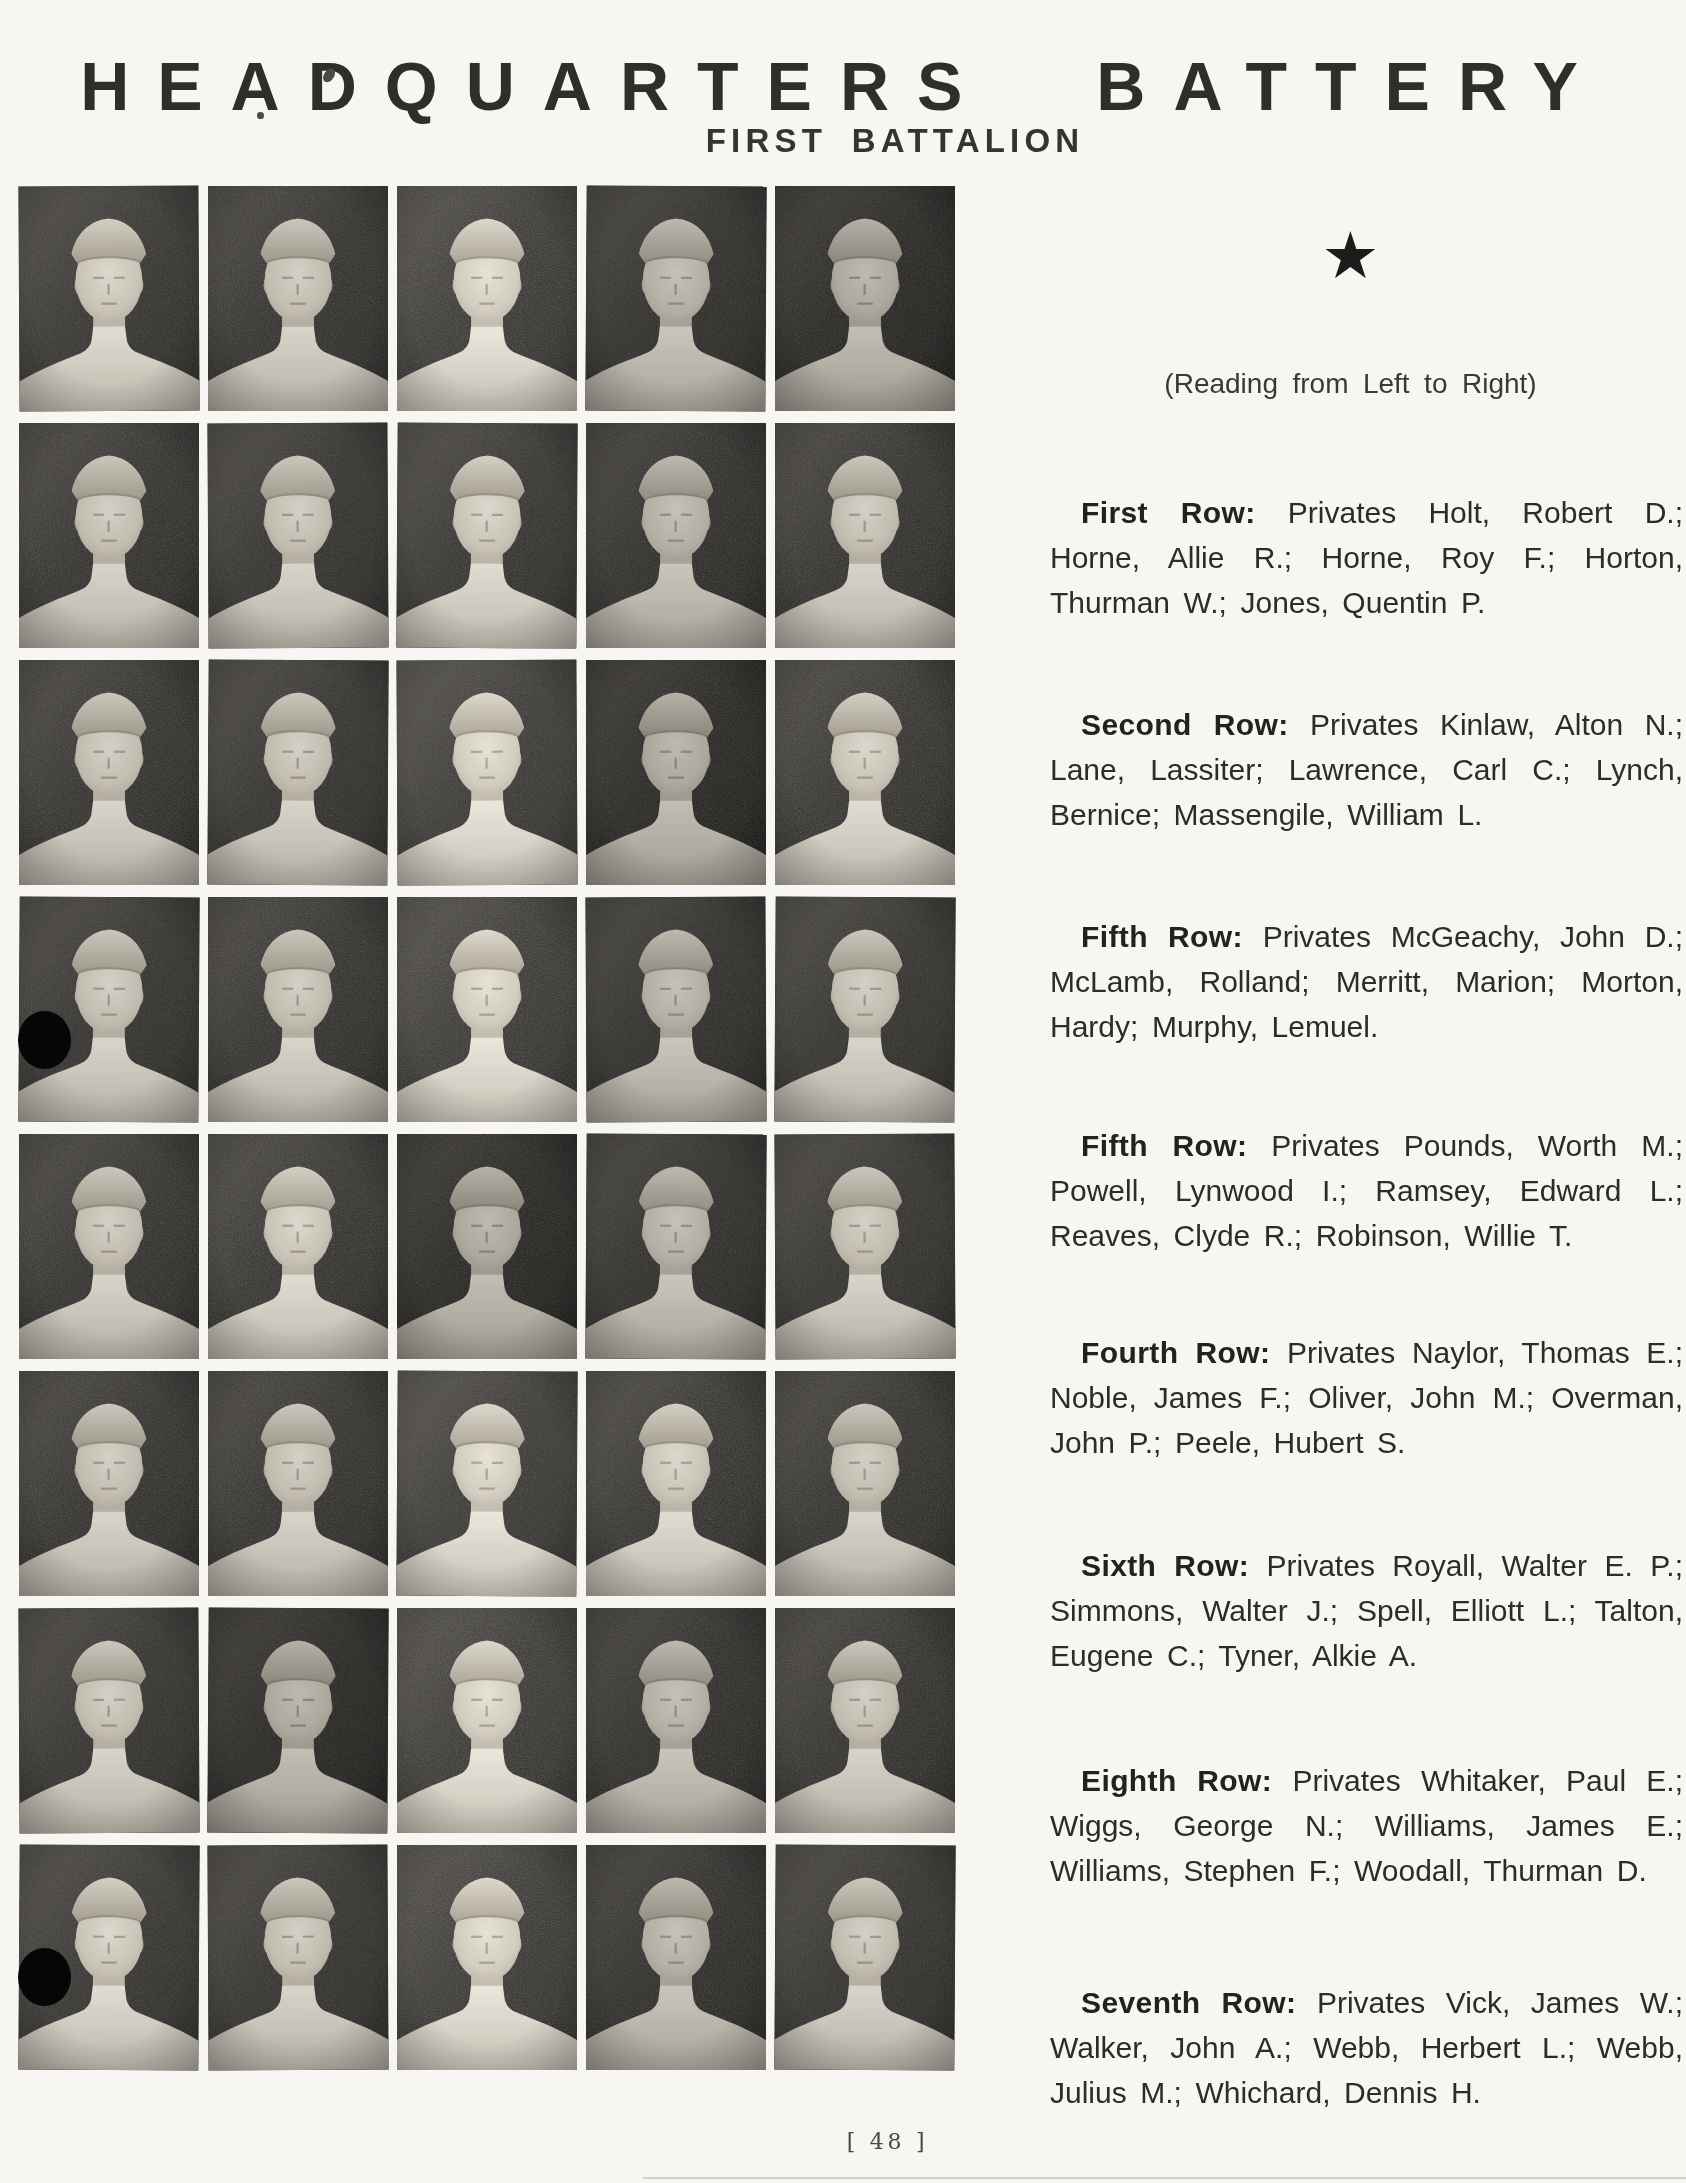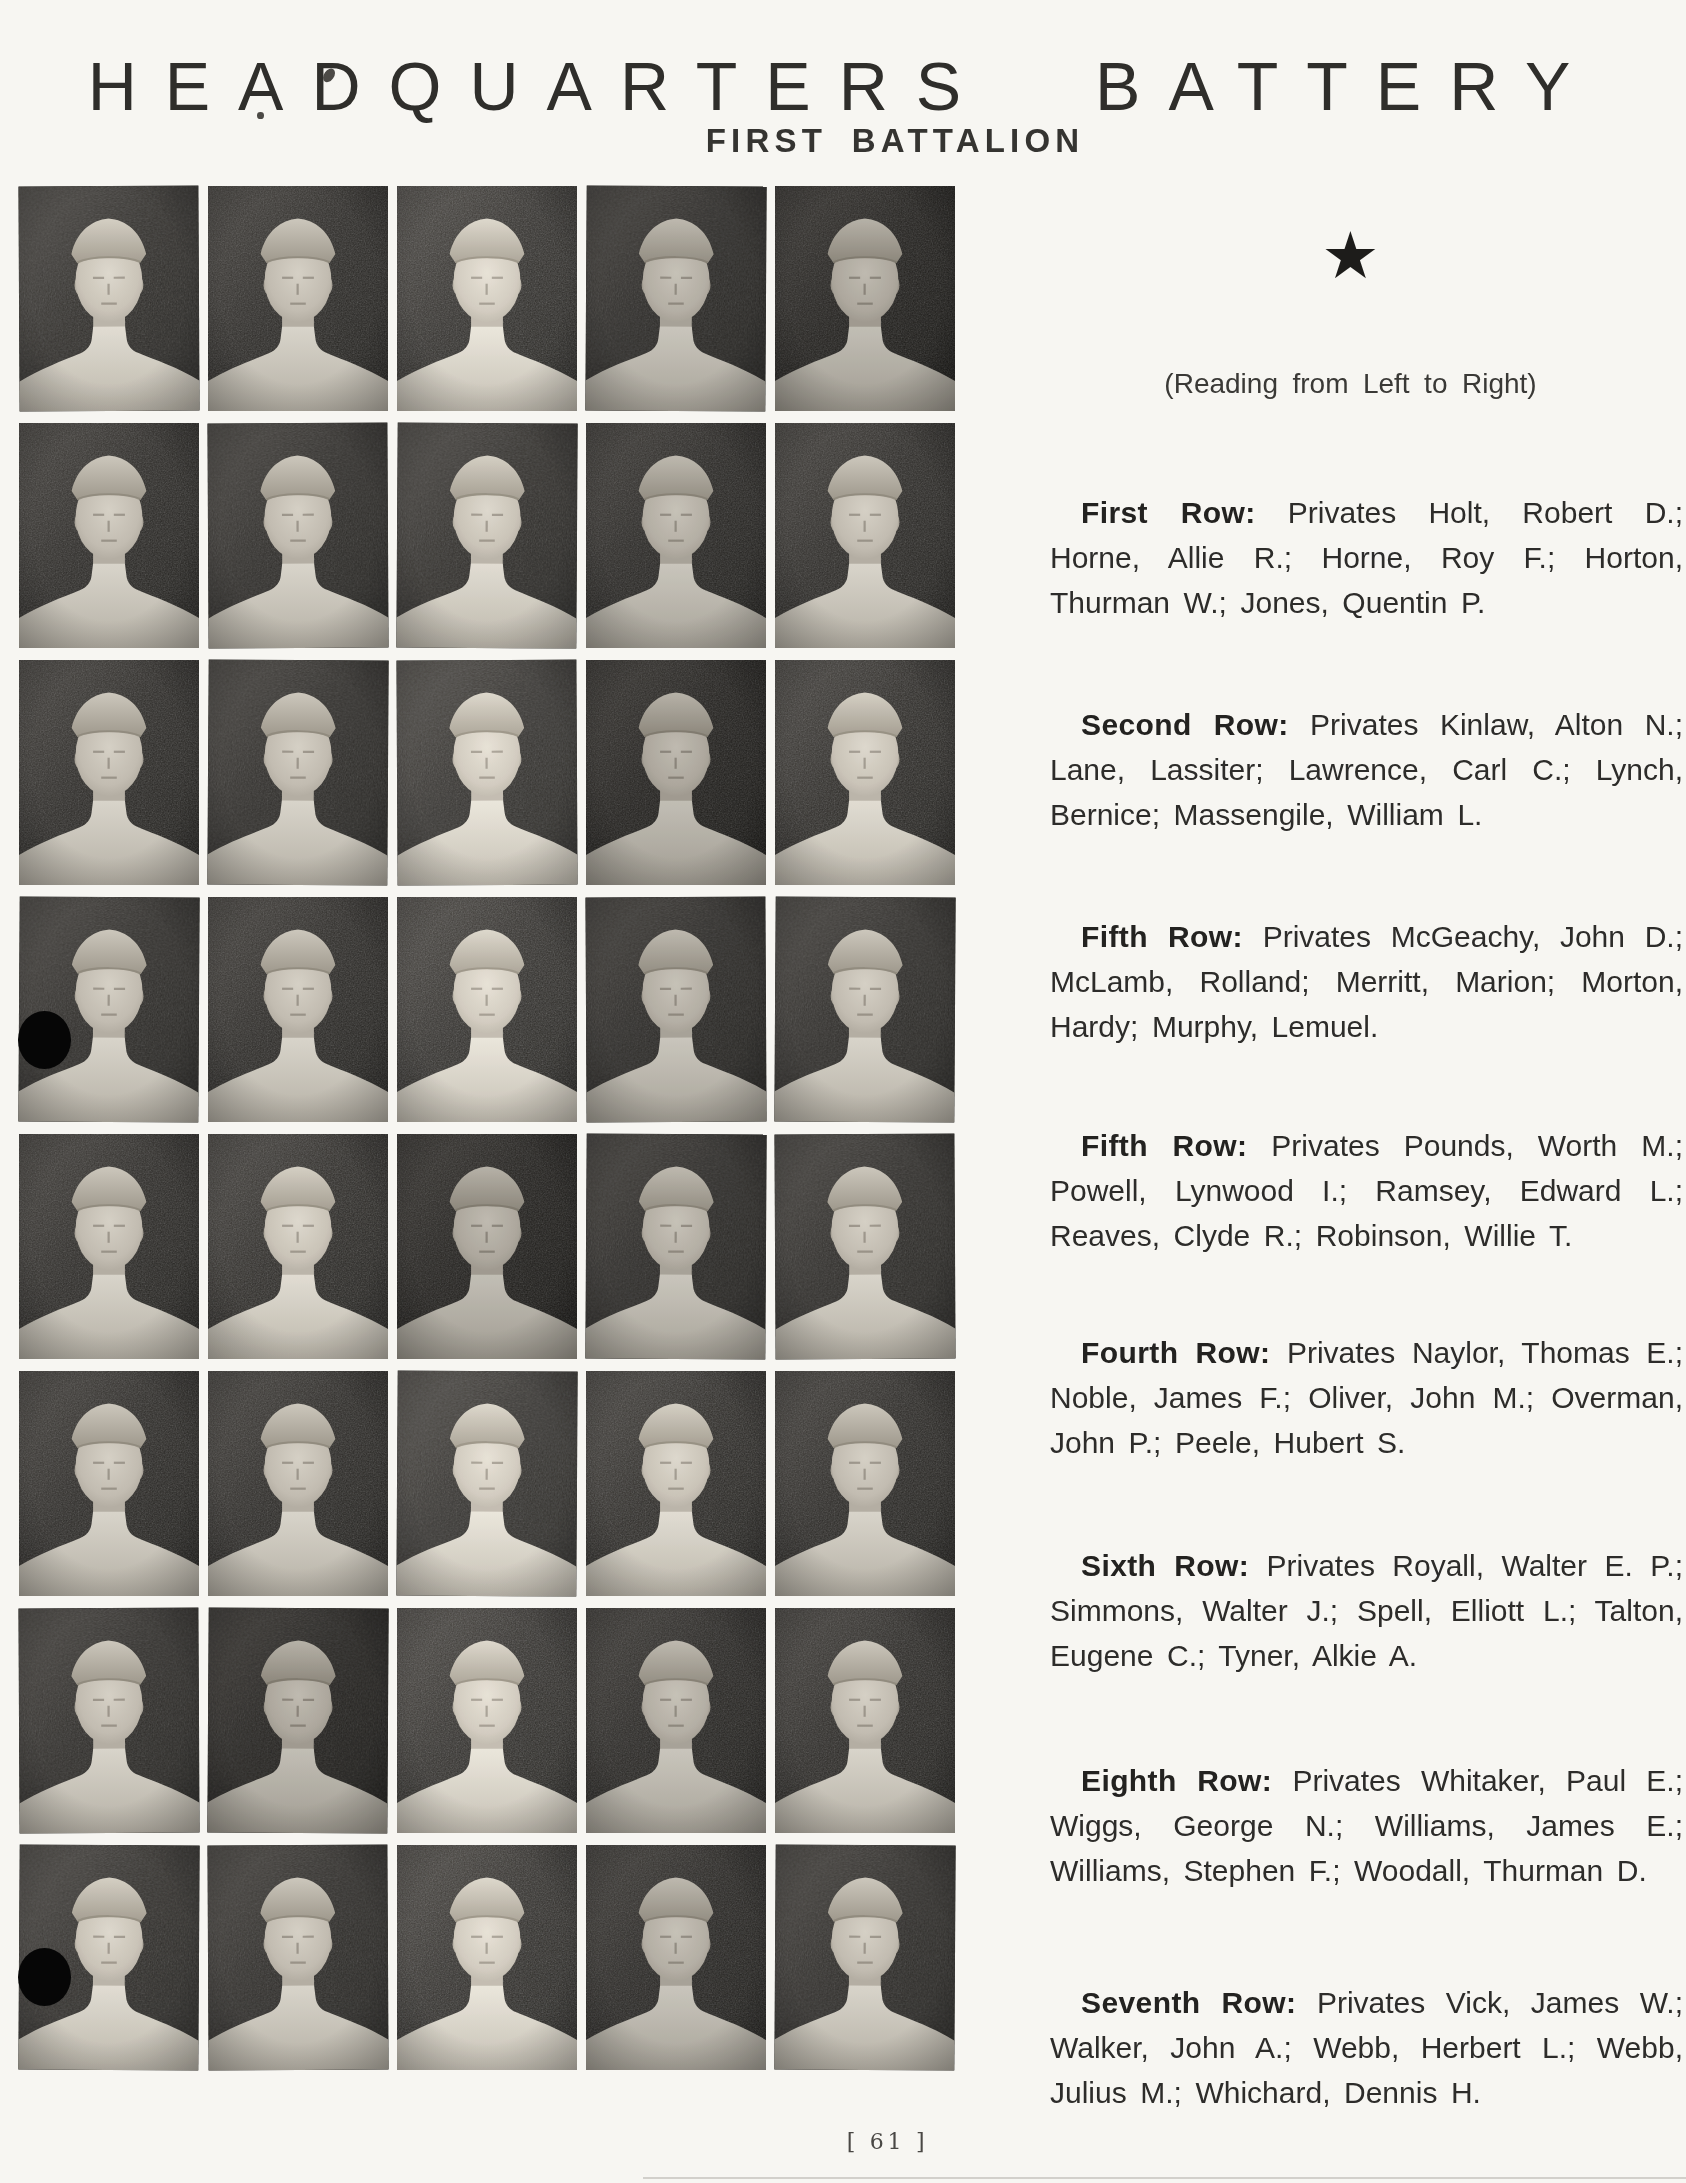--- a/index.html
+++ b/index.html
@@ -8,21 +8,21 @@
     background:#f7f6f2;
     font-family:"Liberation Sans", sans-serif;
     color:#2c2b29;
   }
   .page{position:absolute;inset:0;}
 
   
   .title{
     position:absolute;left:0;right:0;top:3px;
     text-align:center;
-    font-size:68px;font-weight:400;line-height:74px;
+    font-size:68px;font-weight:700;line-height:74px;
     letter-spacing:28px;word-spacing:59px;
     color:#2f2e2b;white-space:nowrap;
   }
   .subtitle{
     position:absolute;left:0;right:0;top:95px;
     text-align:center;transform:translateX(52px);
     font-size:33px;font-weight:700;line-height:38px;
     letter-spacing:5.2px;word-spacing:10.4px;color:#353431;
   }
 
@@ -404,21 +404,21 @@
     <p class="roster-para"><span class="row-label">First Row:</span> <span>Privates Holt, Robert D.; Horne, Allie R.; Horne, Roy F.; Horton, Thurman W.; Jones, Quentin P.</span></p>
     <p class="roster-para"><span class="row-label">Second Row:</span> <span>Privates Kinlaw, Alton N.; Lane, Lassiter; Lawrence, Carl C.; Lynch, Bernice; Massengile, William L.</span></p>
     <p class="roster-para"><span class="row-label">Fifth Row:</span> <span>Privates McGeachy, John D.; McLamb, Rolland; Merritt, Marion; Morton, Hardy; Murphy, Lemuel.</span></p>
     <p class="roster-para"><span class="row-label">Fifth Row:</span> <span>Privates Pounds, Worth M.; Powell, Lynwood I.; Ramsey, Edward L.; Reaves, Clyde R.; Robinson, Willie T.</span></p>
     <p class="roster-para"><span class="row-label">Fourth Row:</span> <span>Privates Naylor, Thomas E.; Noble, James F.; Oliver, John M.; Overman, John P.; Peele, Hubert S.</span></p>
     <p class="roster-para"><span class="row-label">Sixth Row:</span> <span>Privates Royall, Walter E. P.; Simmons, Walter J.; Spell, Elliott L.; Talton, Eugene C.; Tyner, Alkie A.</span></p>
     <p class="roster-para"><span class="row-label">Eighth Row:</span> <span>Privates Whitaker, Paul E.; Wiggs, George N.; Williams, James E.; Williams, Stephen F.; Woodall, Thurman D.</span></p>
     <p class="roster-para"><span class="row-label">Seventh Row:</span> <span>Privates Vick, James W.; Walker, John A.; Webb, Herbert L.; Webb, Julius M.; Whichard, Dennis H.</span></p>
   </div>
 
-  <div class="page-number">[ 61 ]</div>
+  <div class="page-number">[ 48 ]</div>
   <div class="bottom-edge"></div>
 
   <div class="hole-punch hp-1"></div>
   <div class="hole-punch hp-2"></div>
   <div class="speck s-1"></div>
   <div class="speck s-2"></div>
 
 </div>
 
 

